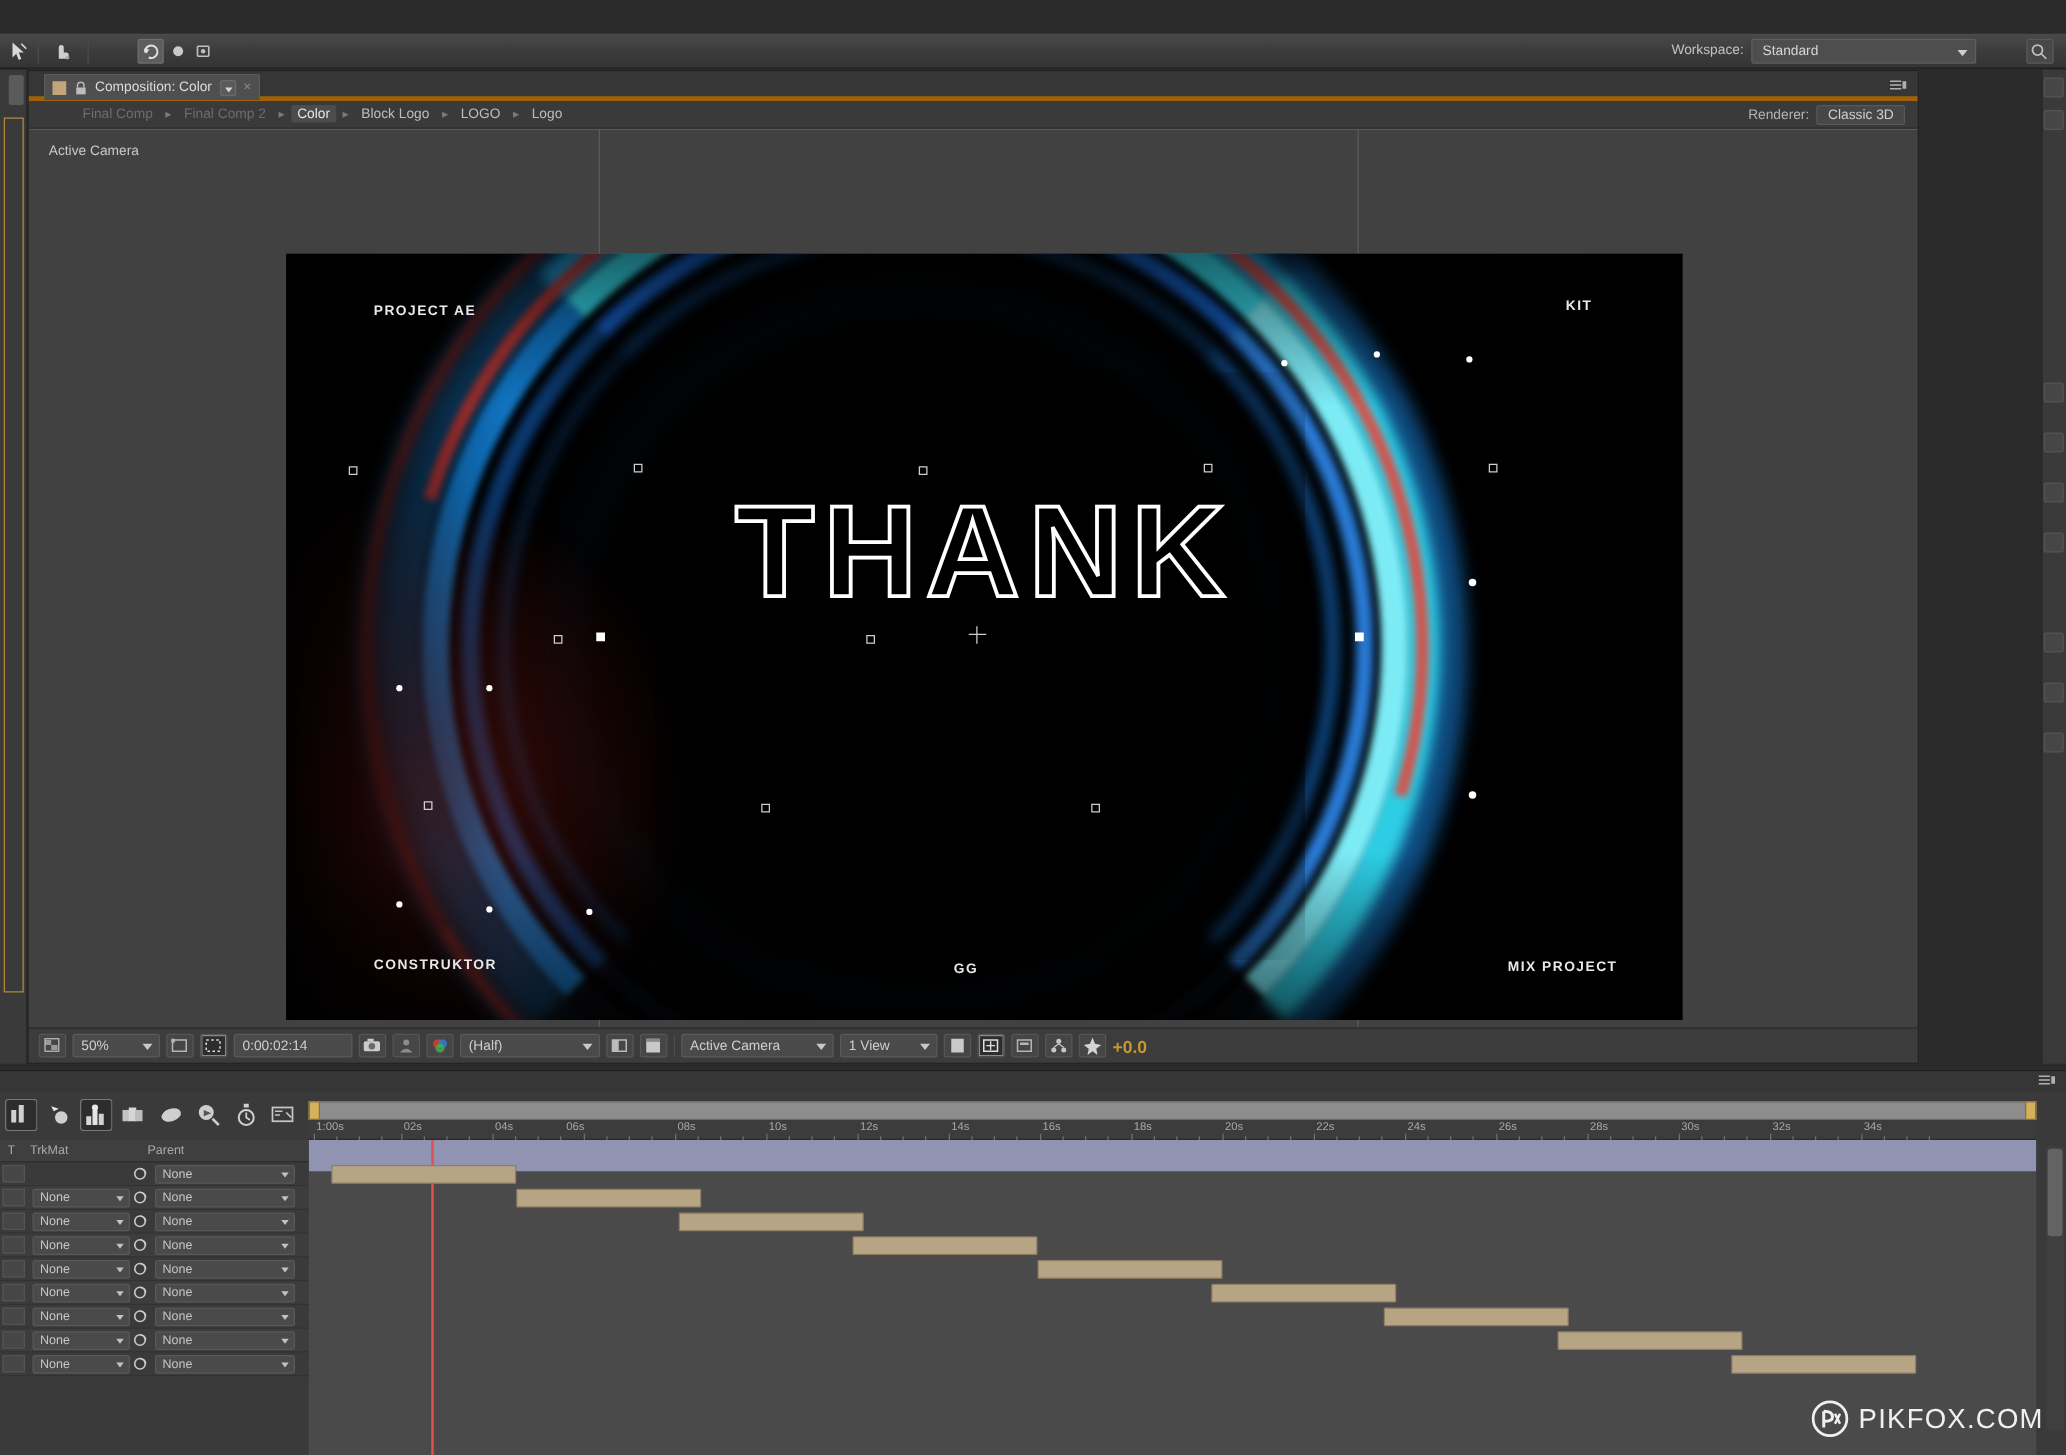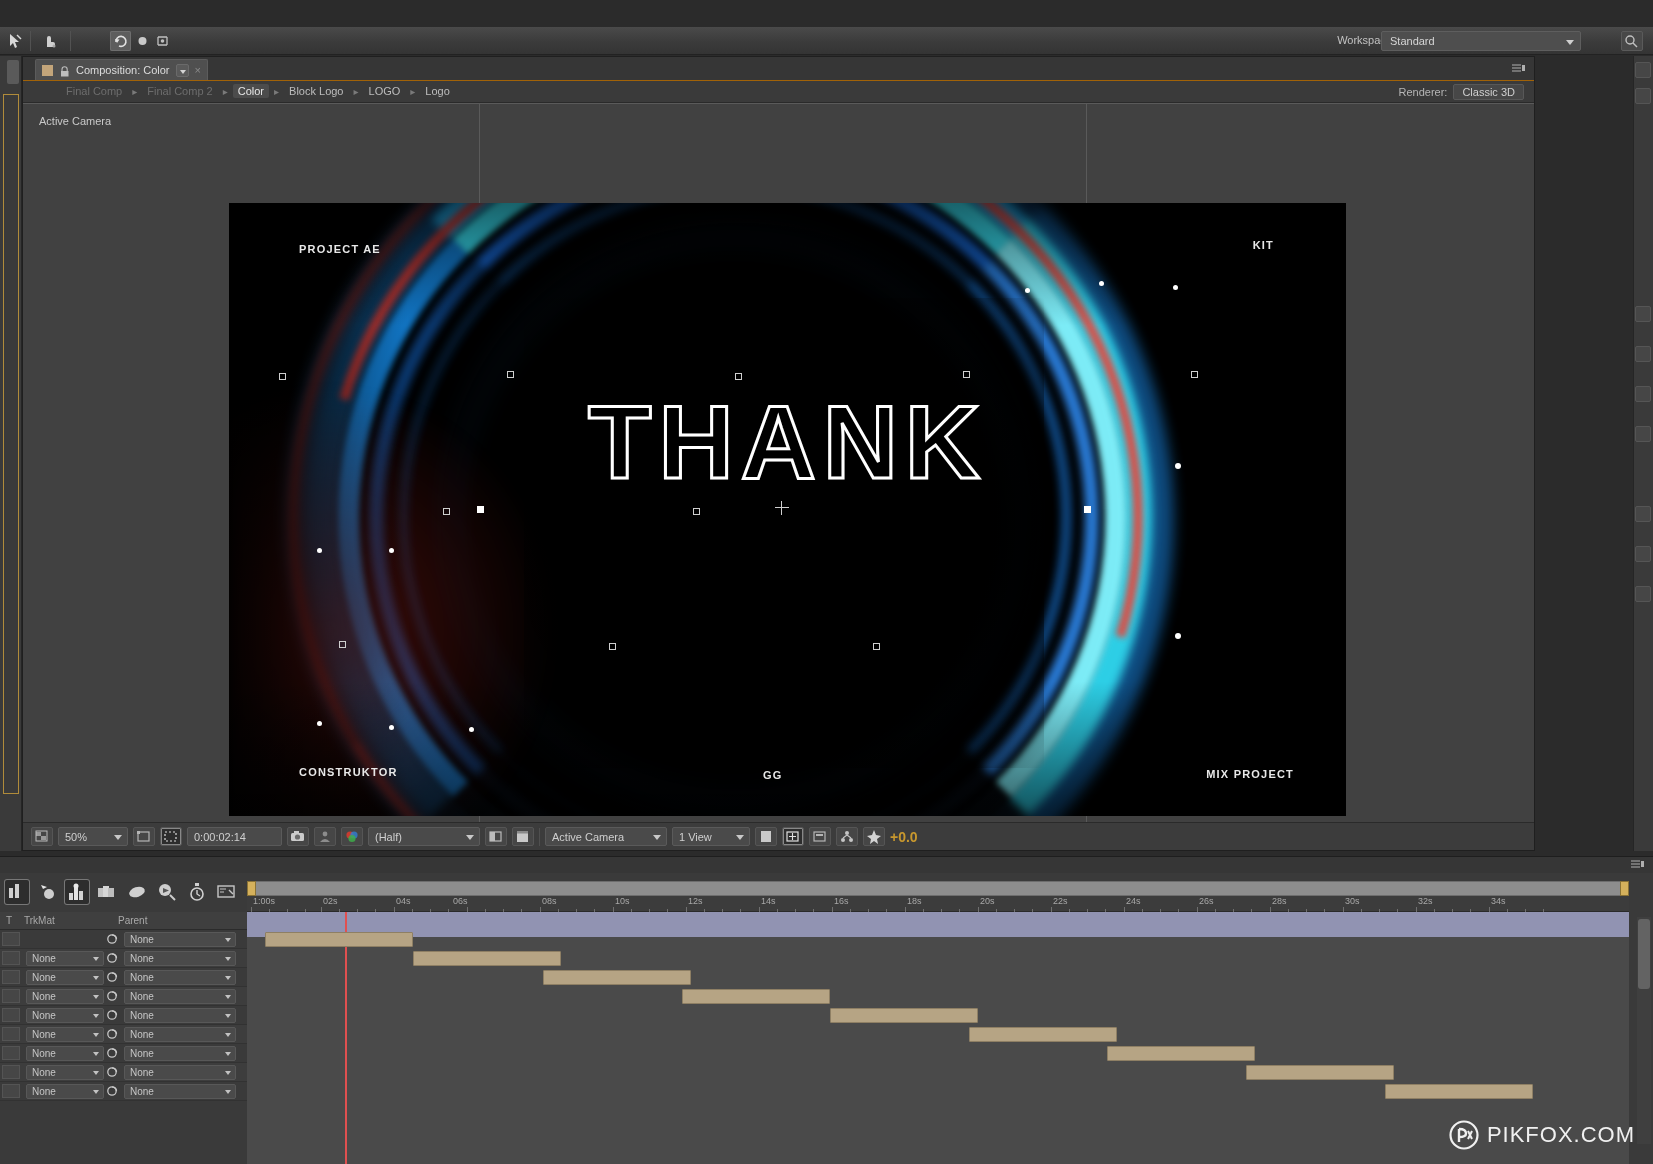--- a/index.html
+++ b/index.html
@@ -35,42 +35,42 @@
   .tool svg { display: block; }
   .tool.sel { background: #5d5d5d; box-shadow: inset 0 0 0 1px #6e6e6e; }
   .ae-toolbar .sep {
     position: absolute; top: 4px; width: 1px; height: 20px; background: #2a2a2a;
     border-right: 1px solid #525252;
   }
   .ws-label {
     position: absolute; right: 258px; top: 7px; font-size: 11px; color: #c2c2c2;
   }
   .ws-select {
-    position: absolute; right: 72px; top: 4px; width: 200px; height: 20px;
+    position: absolute; right: 72px; top: 4px; width: 180px; height: 20px;
     background: #4e4e4e; border: 1px solid #5e5e5e; border-radius: 2px;
   }
   .ws-select span { position: absolute; left: 8px; top: 3px; font-size: 11px; color: #d6d6d6; }
   .ws-select .caret {
     position: absolute; right: 6px; top: 8px;
     border-left: 4px solid transparent; border-right: 4px solid transparent;
     border-top: 5px solid #cfcfcf;
   }
   .ws-btn {
     position: absolute; right: 10px; top: 4px; width: 22px; height: 20px;
     background: #484848; border: 1px solid #5a5a5a; border-radius: 2px;
   }
 
   
   .comp-panel {
     position: absolute; left: 22px; top: 56px; width: 1513px; height: 795px;
     background: #3d3d3d; border: 1px solid #1f1f1f;
   }
   .comp-tabbar {
     position: absolute; left: 0; top: 0; width: 100%; height: 24px;
-    background: #363636; border-bottom: 1px solid #a16207;
+    background: #363636; border-bottom: 4px solid #a16207;
   }
   .comp-tab {
     position: absolute; left: 12px; top: 2px; height: 21px;
     background: #4f4f4f; border: 1px solid #5c5c5c; border-bottom: none;
     border-radius: 2px 2px 0 0; padding: 0 6px;
     display: flex; align-items: center; gap: 6px;
   }
   .tab-swatch { width: 11px; height: 11px; background: #c3a57a; }
   .tab-lock { width: 11px; height: 12px; position: relative; }
   .tab-title { font-size: 11px; color: #dcdcdc; white-space: nowrap; }

